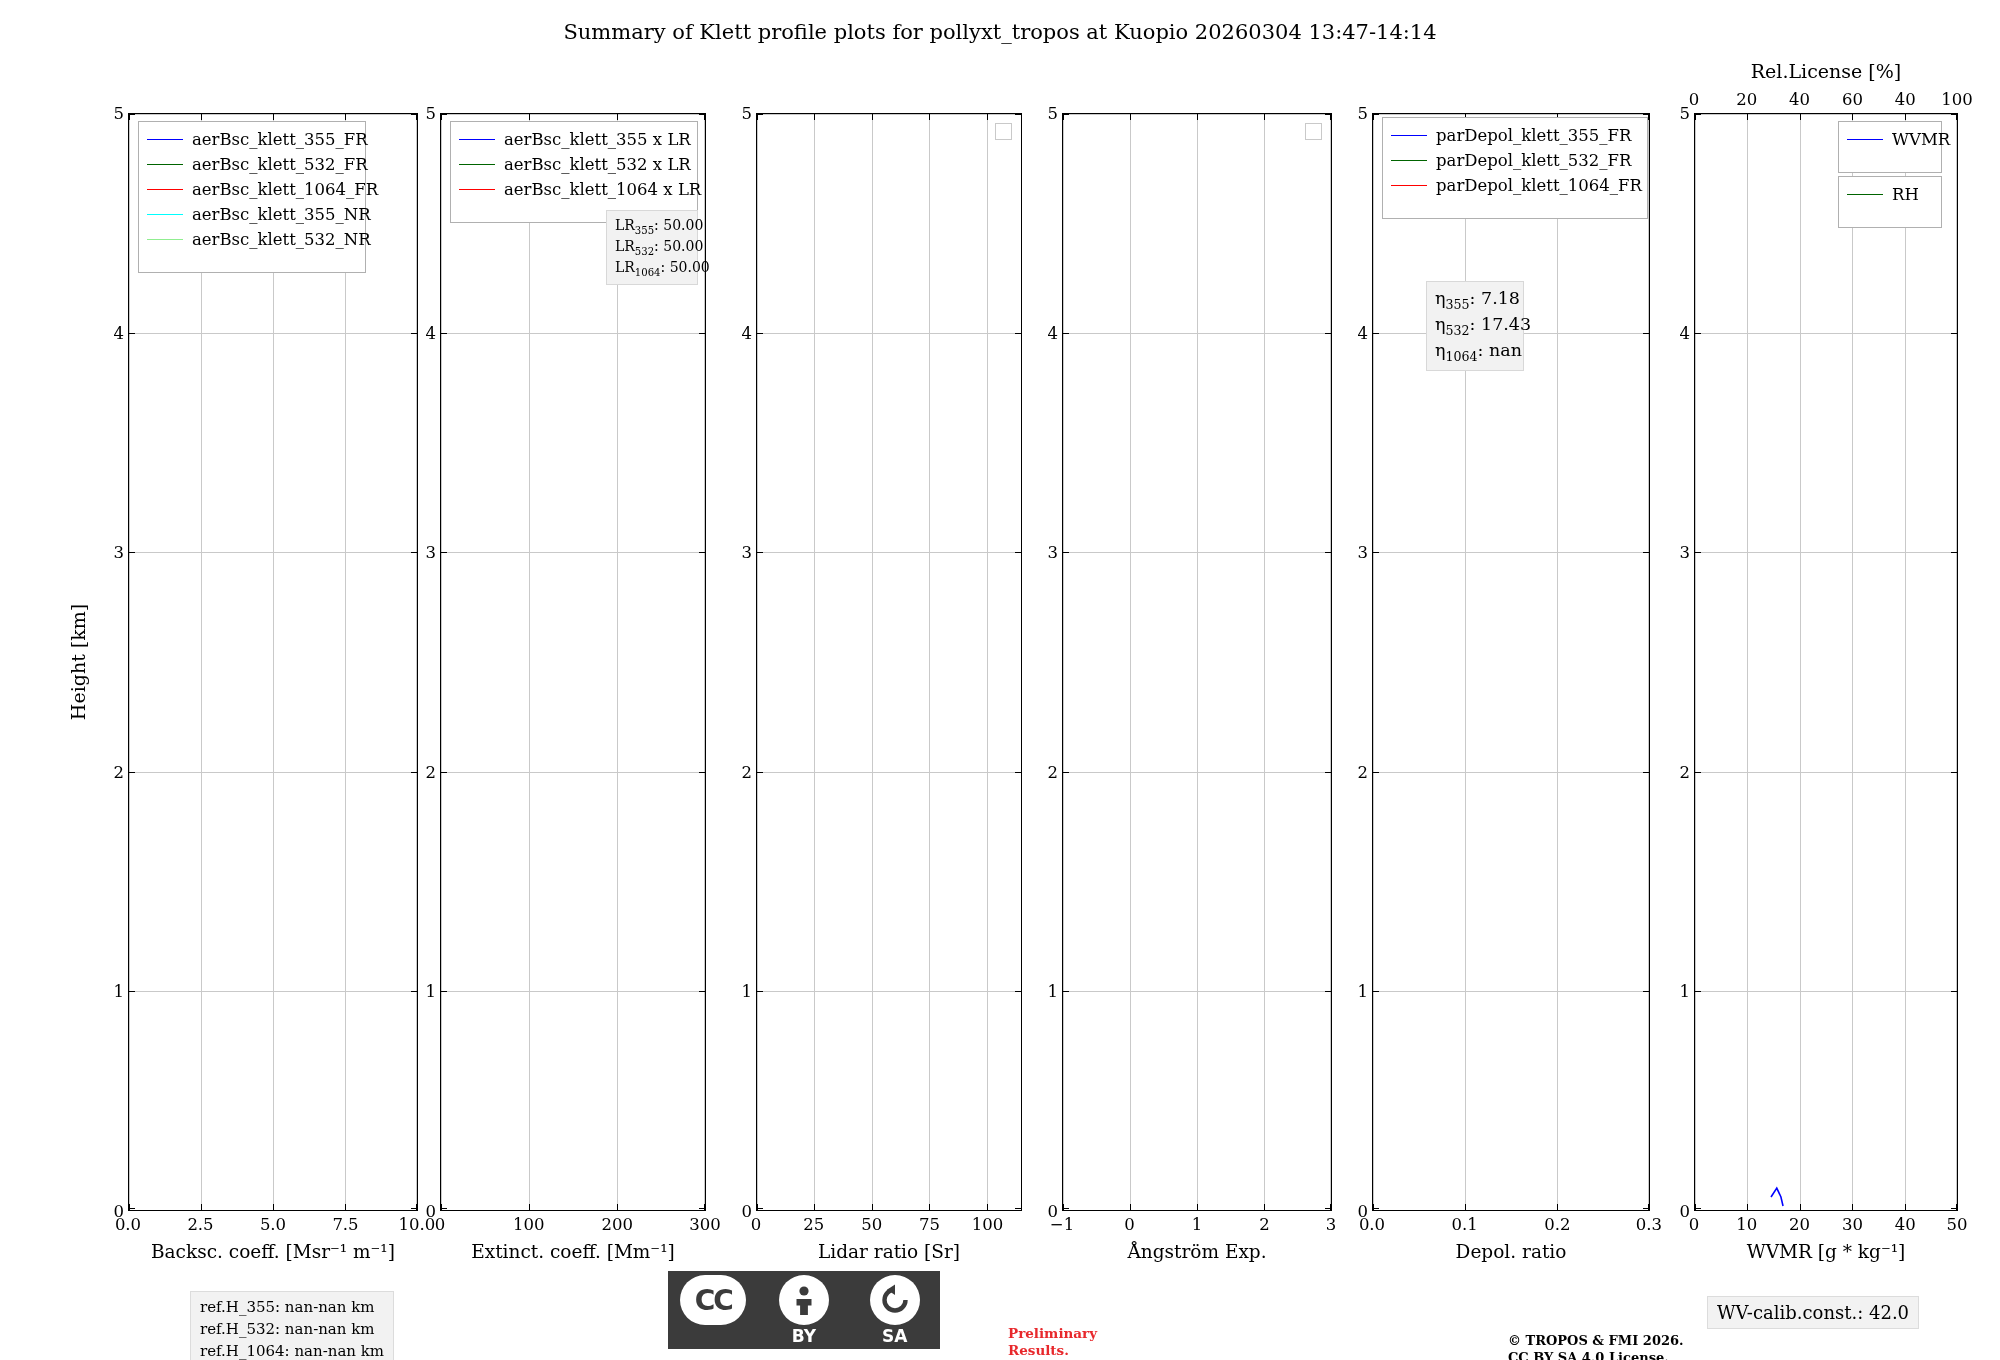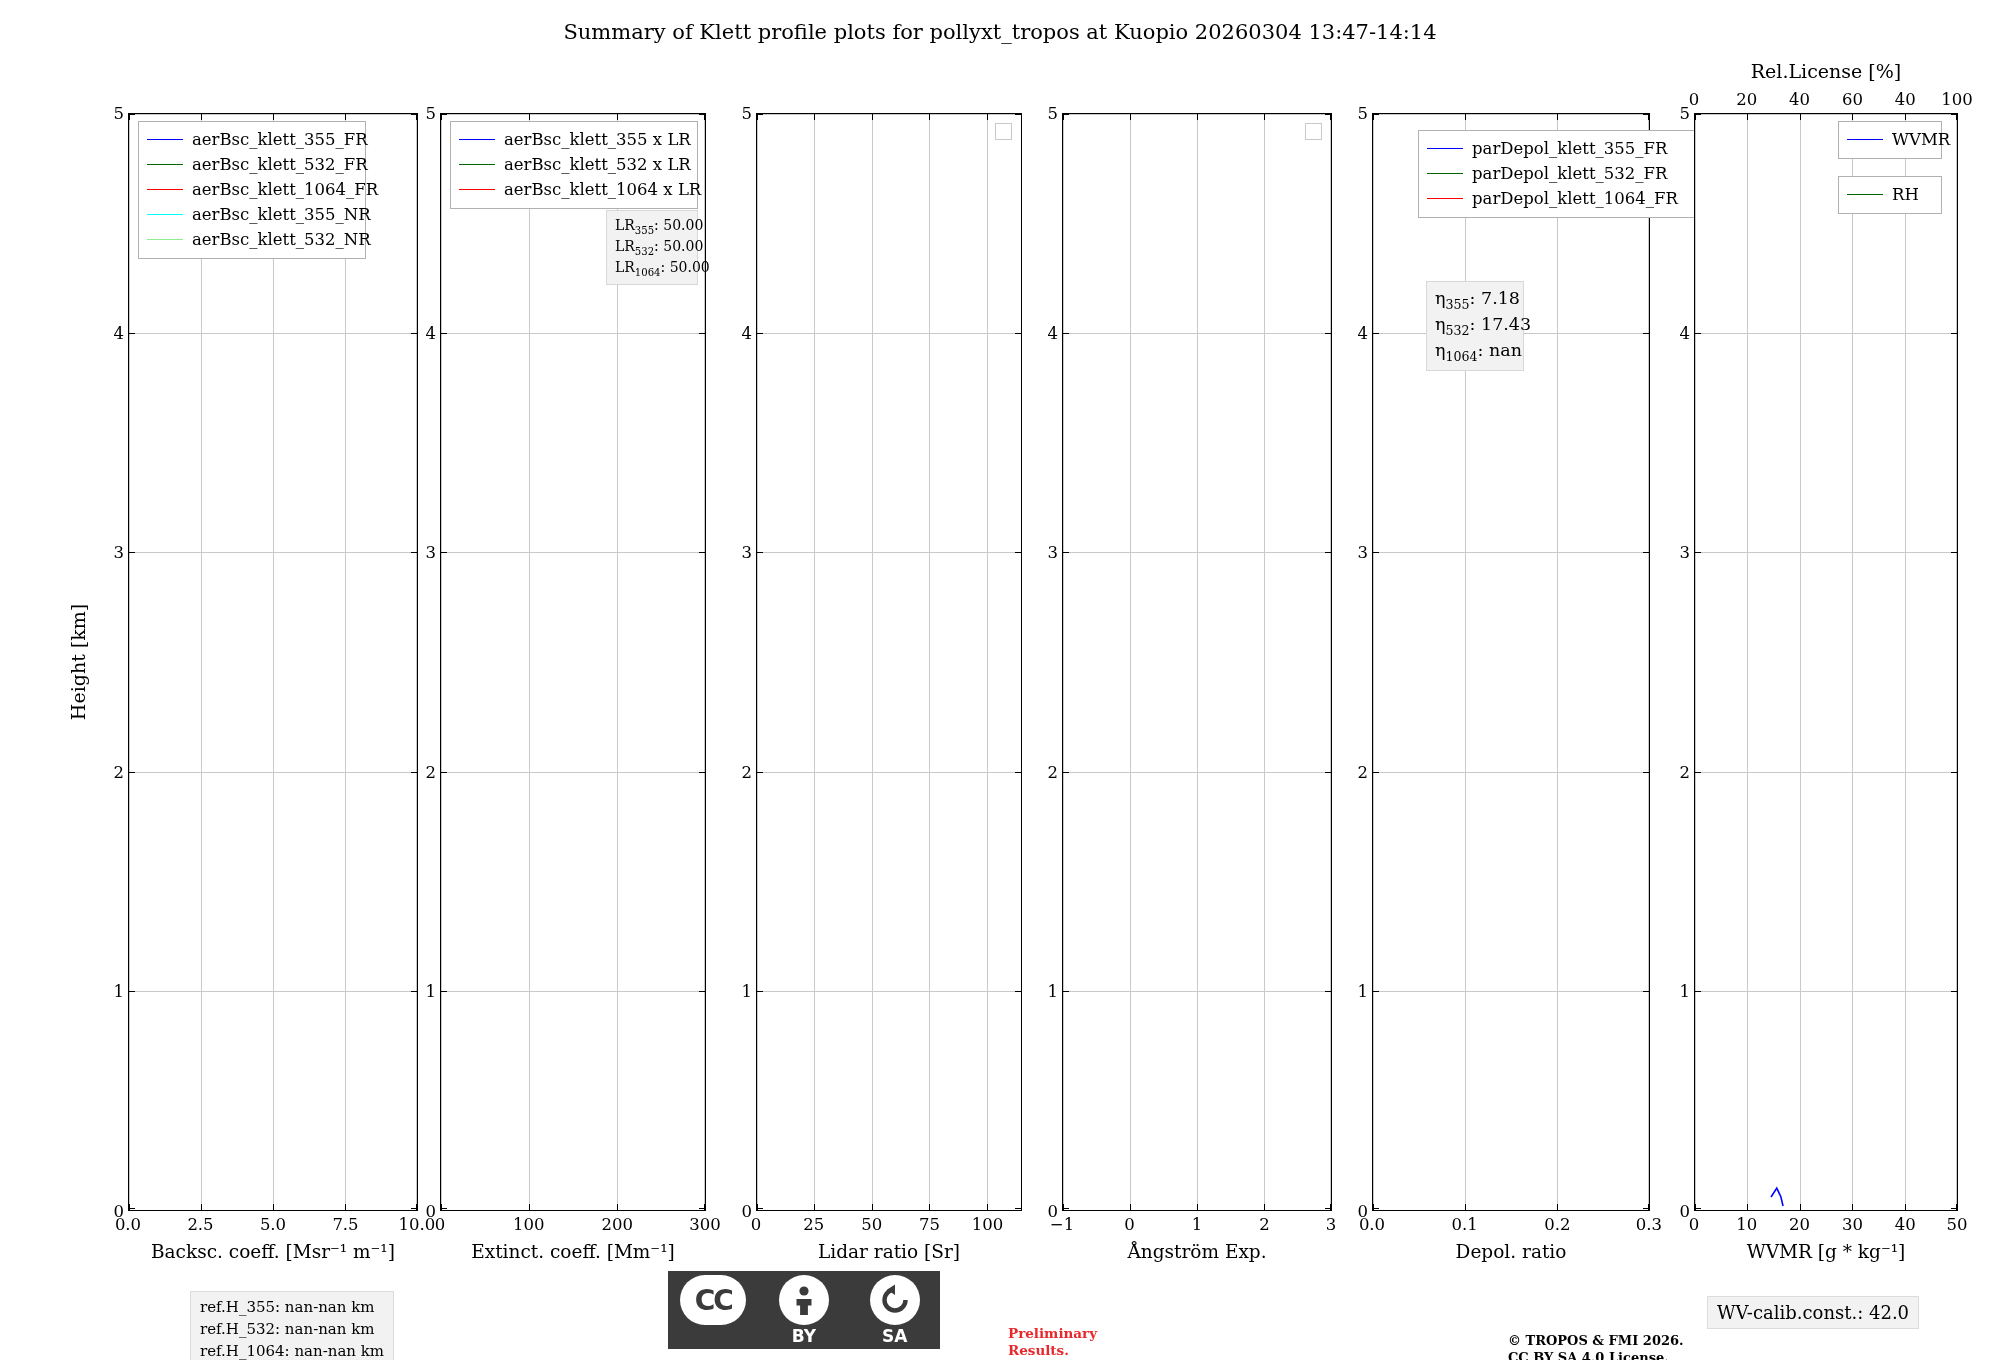--- a/index.html
+++ b/index.html
@@ -153,21 +153,21 @@
     transform: rotate(-90deg) translate(-50%, -50%);
     transform-origin: left top;
     font-size: 19px;
     white-space: nowrap;
   }
   
   .legend {
     position: absolute;
     background: #ffffff;
     border: 0.9px solid #b0b0b0;
-    padding: 5px 8px 6px 8px;
+    padding: 5px 8px 20px 8px;
     box-sizing: border-box;
     text-align: center;
   }
   .legend-row {
     display: flex;
     align-items: center;
     height: 25px;
     white-space: nowrap;
   }
   .legend-line {
@@ -614,21 +614,21 @@
     <span style="top:100%">0</span>
   </div>
   <div class="xlabels">
     <span style="left:0%">0.0</span>
     <span style="left:33.33%">0.1</span>
     <span style="left:66.66%">0.2</span>
     <span style="left:99.6%">0.3</span>
   </div>
   <div class="axis-title">Depol. ratio</div>
 
-  <div class="legend" style="left:10px; top:17px; width:312px;margin-left:36px;">
+  <div class="legend" style="left:10px; top:4px; width:266px;">
     <div class="legend-row">
       <span class="legend-line" style="border-top-color:#0000ff"></span>
       <span class="legend-label">parDepol_klett_355_FR</span>
     </div>
     <div class="legend-row">
       <span class="legend-line" style="border-top-color:#006400"></span>
       <span class="legend-label">parDepol_klett_532_FR</span>
     </div>
     <div class="legend-row">
       <span class="legend-line" style="border-top-color:#ff0000"></span>

